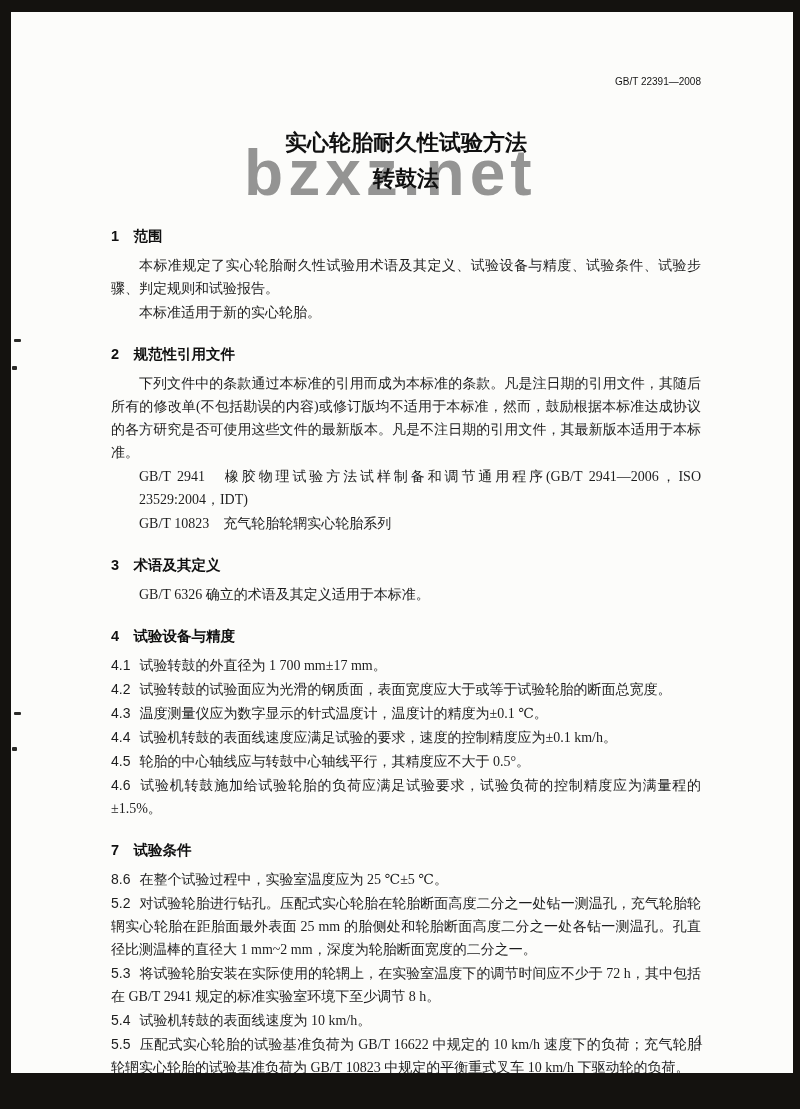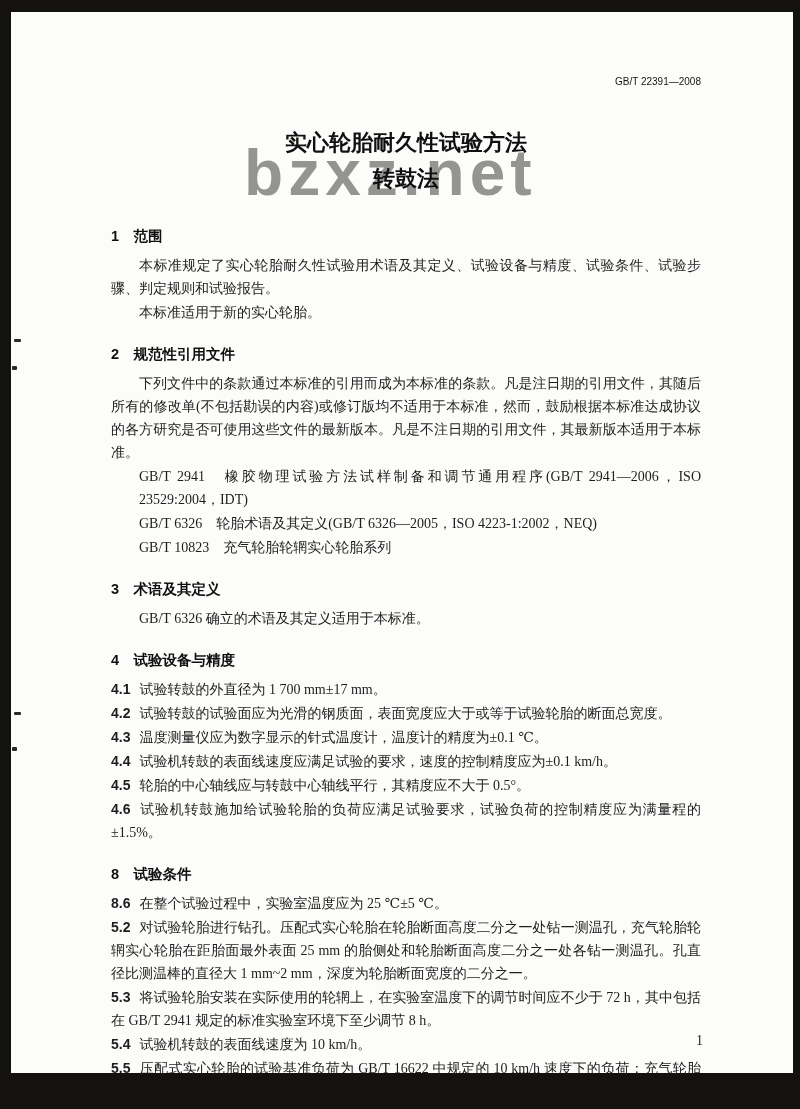--- a/index.html
+++ b/index.html
@@ -58,21 +58,21 @@
   .content p {
     margin: 0 0 1px 0;
     font-size: 14px;
     line-height: 23px;
     text-align: justify;
     color: #1d1d1d;
   }
   p.indent { text-indent: 2em; }
   p.ref { padding-left: 2em; }
   .clause-num {
-    font-weight: bold;
+    font-weight: normal;
     font-family: "Liberation Sans", sans-serif;
     margin-right: 9px;
   }
   .page-number {
     position: absolute;
     right: 90px; bottom: 24px;
     font-size: 14px;
     color: #1d1d1d;
     z-index: 1;
   }
@@ -96,21 +96,20 @@
       <span>转鼓法</span>
     </h1>
 
     <h2 class="sec first">1　范围</h2>
     <p class="indent">本标准规定了实心轮胎耐久性试验用术语及其定义、试验设备与精度、试验条件、试验步骤、判定规则和试验报告。</p>
     <p class="indent">本标准适用于新的实心轮胎。</p>
 
     <h2 class="sec">2　规范性引用文件</h2>
     <p class="indent">下列文件中的条款通过本标准的引用而成为本标准的条款。凡是注日期的引用文件，其随后所有的修改单(不包括勘误的内容)或修订版均不适用于本标准，然而，鼓励根据本标准达成协议的各方研究是否可使用这些文件的最新版本。凡是不注日期的引用文件，其最新版本适用于本标准。</p>
     <p class="ref">GB/T 2941　橡胶物理试验方法试样制备和调节通用程序(GB/T 2941—2006，ISO 23529:2004，IDT)</p>
-    <p class="ref">GB/T 6326　轮胎术语及其定义(GB/T 6326—2005，ISO 4223-1:2002，NEQ)</p>
     <p class="ref">GB/T 10823　充气轮胎轮辋实心轮胎系列</p>
 
     <h2 class="sec">3　术语及其定义</h2>
     <p class="indent">GB/T 6326 确立的术语及其定义适用于本标准。</p>
 
     <h2 class="sec">4　试验设备与精度</h2>
     <p class="clause">
       <span class="clause-num">4.1</span><span>试验转鼓的外直径为 1 700 mm±17 mm。</span>
     </p>
     <p class="clause">
@@ -122,21 +121,21 @@
     <p class="clause">
       <span class="clause-num">4.4</span><span>试验机转鼓的表面线速度应满足试验的要求，速度的控制精度应为±0.1 km/h。</span>
     </p>
     <p class="clause">
       <span class="clause-num">4.5</span><span>轮胎的中心轴线应与转鼓中心轴线平行，其精度应不大于 0.5°。</span>
     </p>
     <p class="clause">
       <span class="clause-num">4.6</span><span>试验机转鼓施加给试验轮胎的负荷应满足试验要求，试验负荷的控制精度应为满量程的±1.5%。</span>
     </p>
 
-    <h2 class="sec">8　试验条件</h2>
+    <h2 class="sec">7　试验条件</h2>
     <p class="clause">
       <span class="clause-num">8.6</span><span>在整个试验过程中，实验室温度应为 25 ℃±5 ℃。</span>
     </p>
     <p class="clause">
       <span class="clause-num">5.2</span><span>对试验轮胎进行钻孔。压配式实心轮胎在轮胎断面高度二分之一处钻一测温孔，充气轮胎轮辋实心轮胎在距胎面最外表面 25 mm 的胎侧处和轮胎断面高度二分之一处各钻一测温孔。孔直径比测温棒的直径大 1 mm~2 mm，深度为轮胎断面宽度的二分之一。</span>
     </p>
     <p class="clause">
       <span class="clause-num">5.3</span><span>将试验轮胎安装在实际使用的轮辋上，在实验室温度下的调节时间应不少于 72 h，其中包括在 GB/T 2941 规定的标准实验室环境下至少调节 8 h。</span>
     </p>
     <p class="clause">

